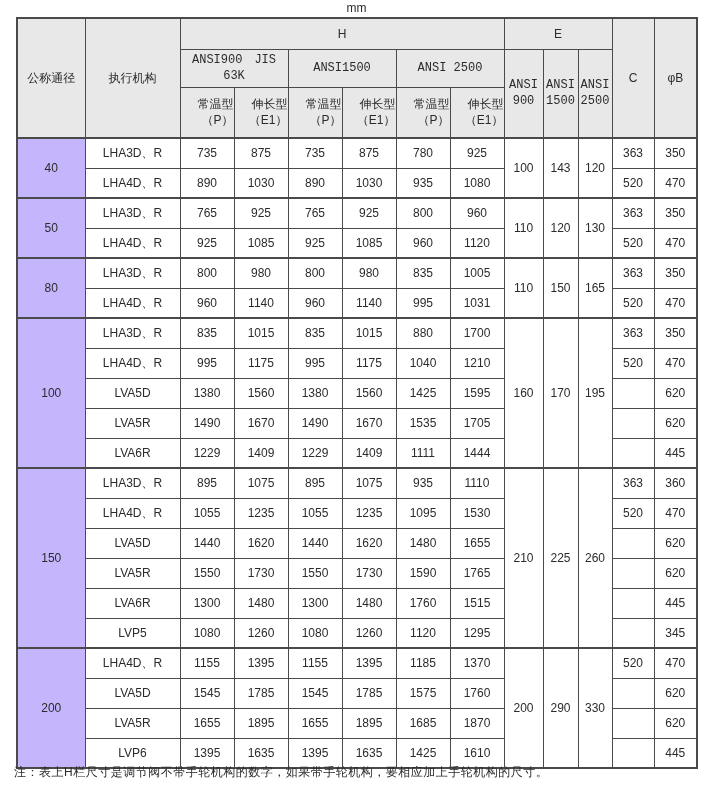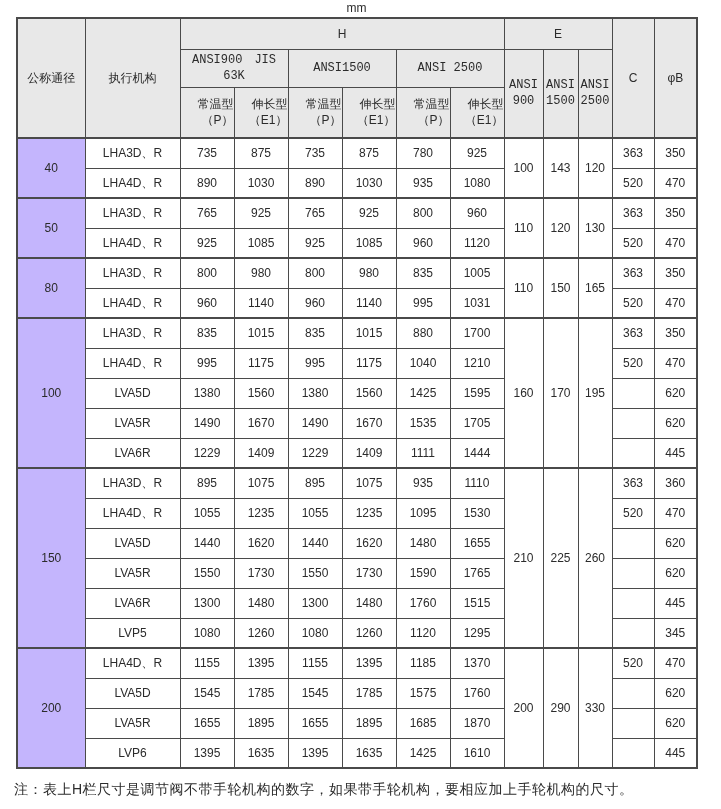--- a/index.html
+++ b/index.html
@@ -54,23 +54,23 @@
   tr.h-row2 { height: 38px; font-family: Liberation Mono, monospace; }
   tr.h-row3 { height: 51px; }
   .spec-table tbody tr { height: 30px; }
   .pre { white-space: pre-line; }
   .thick-r { border-right-width: 2px; }
   .spec-table thead tr.h-row3 th { border-bottom-width: 2px; text-align: right; }
   .spec-table tbody tr.section-start td,
   .spec-table tbody tr.section-start th { border-top-width: 2px; }
   .note {
     position: absolute;
-    top: 781px;
+    top: 764px;
     left: 14px;
-    font-size: 14px;
+    font-size: 12px;
     color: var(--text, #2b2b2b);
     letter-spacing: 0.5px;
   }
 </style>
 </head>
 <body>
 
 <div class="page">
 
   <div class="unit-label">mm</div>

